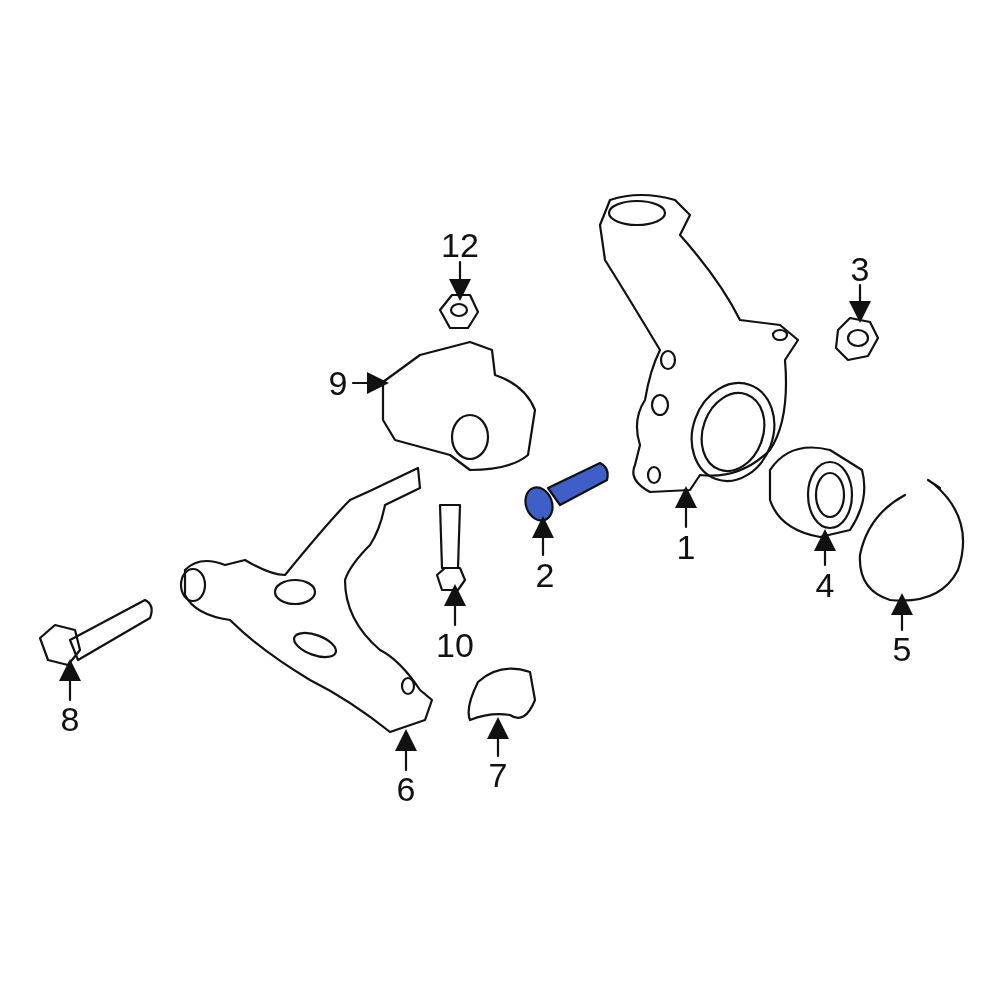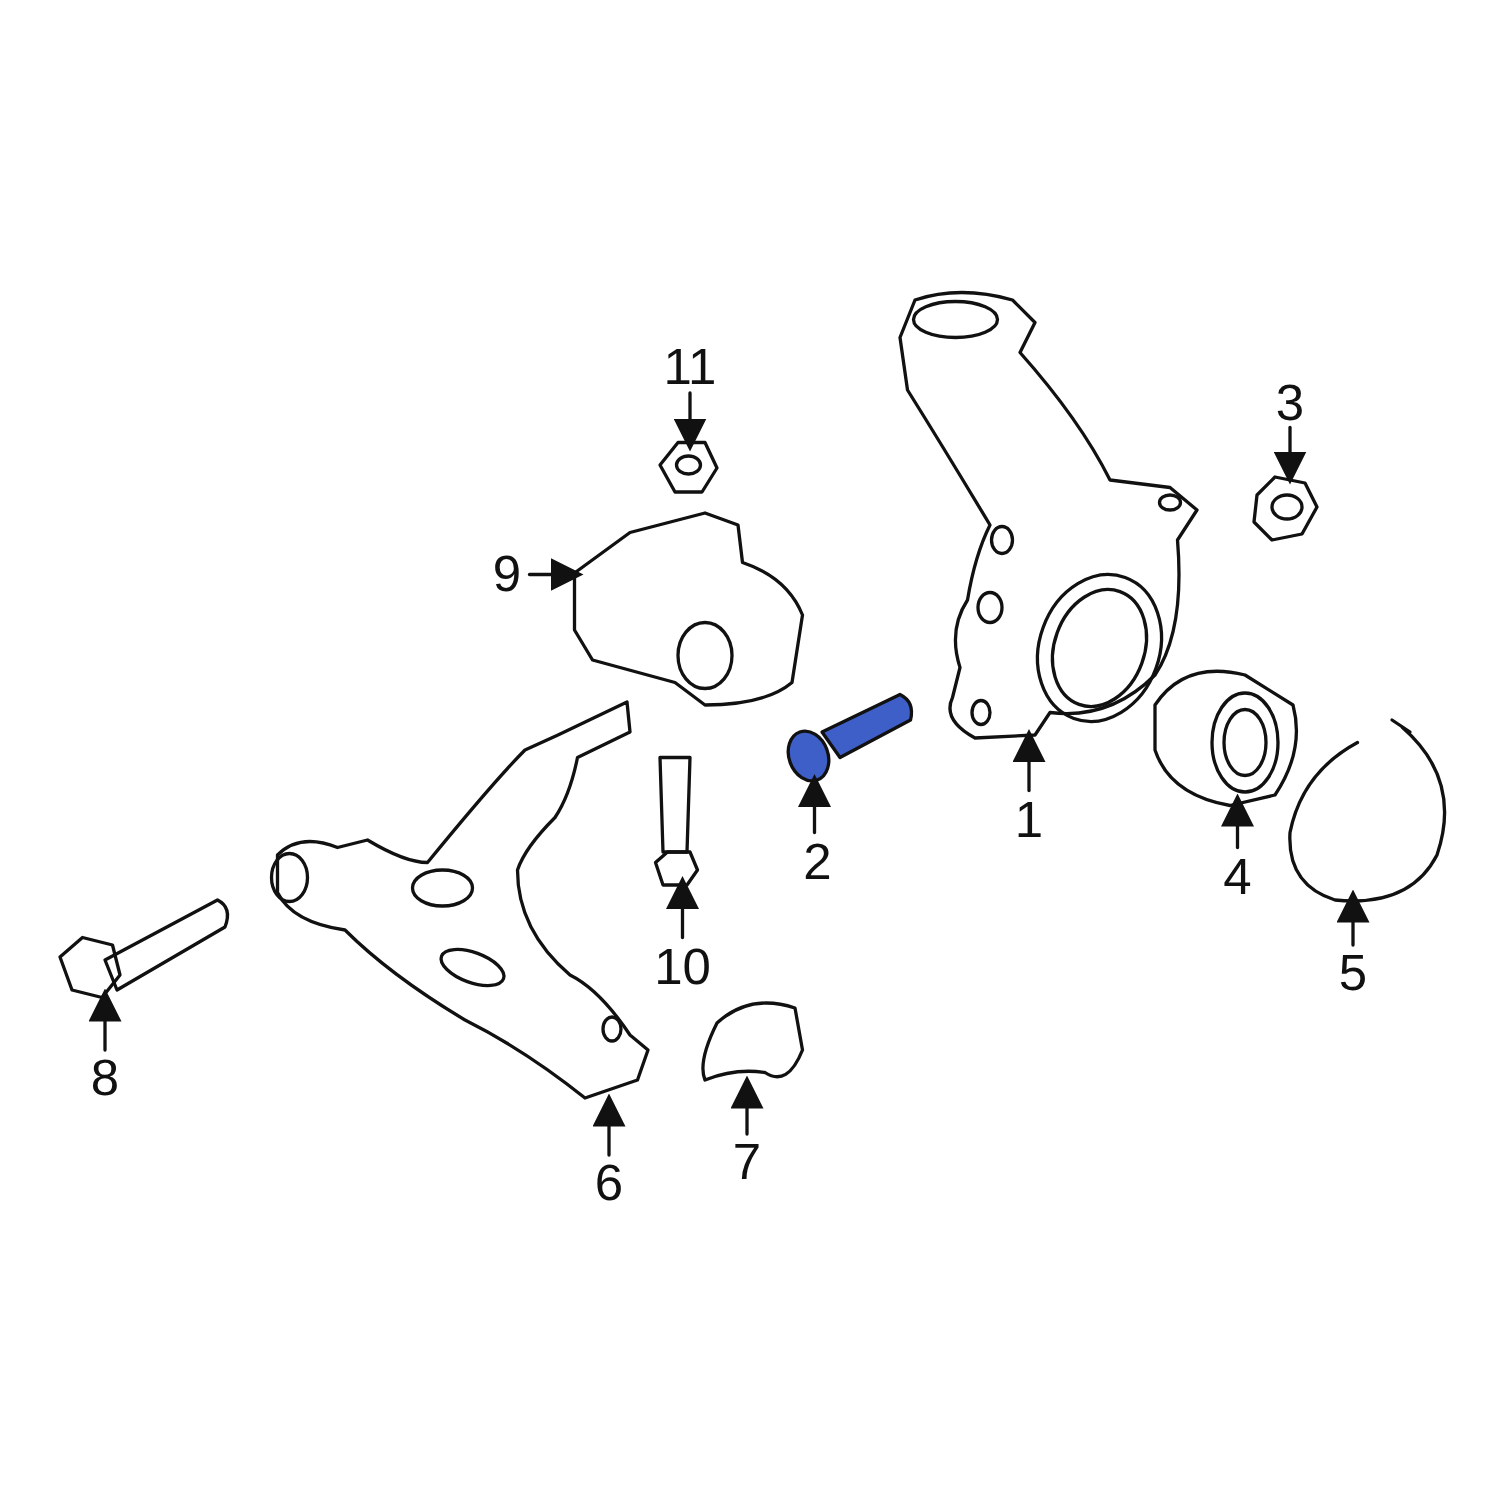--- a/index.html
+++ b/index.html
@@ -99,13 +99,13 @@
 <div class="lbl" style="left:686px;top:530px;">1</div>
 <div class="lbl" style="left:545px;top:558px;">2</div>
 <div class="lbl" style="left:860px;top:252px;">3</div>
 <div class="lbl" style="left:825px;top:568px;">4</div>
 <div class="lbl" style="left:902px;top:632px;">5</div>
 <div class="lbl" style="left:406px;top:772px;">6</div>
 <div class="lbl" style="left:498px;top:758px;">7</div>
 <div class="lbl" style="left:70px;top:702px;">8</div>
 <div class="lbl" style="left:338px;top:366px;">9</div>
 <div class="lbl" style="left:455px;top:628px;text-align:right;">10</div>
-<div class="lbl" style="left:460px;top:228px;">11</div>
+<div class="lbl" style="left:460px;top:228px;">12</div>
 
 </body></html>

